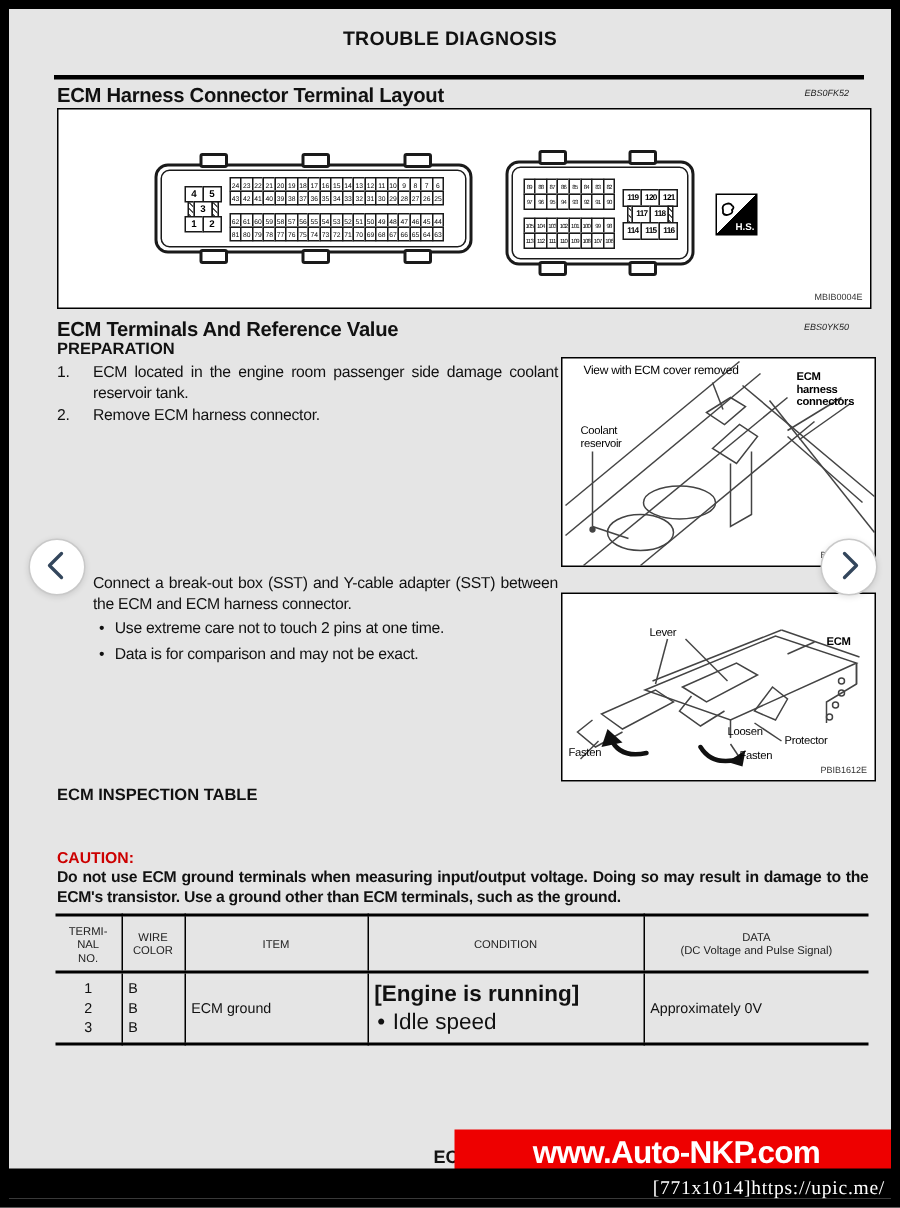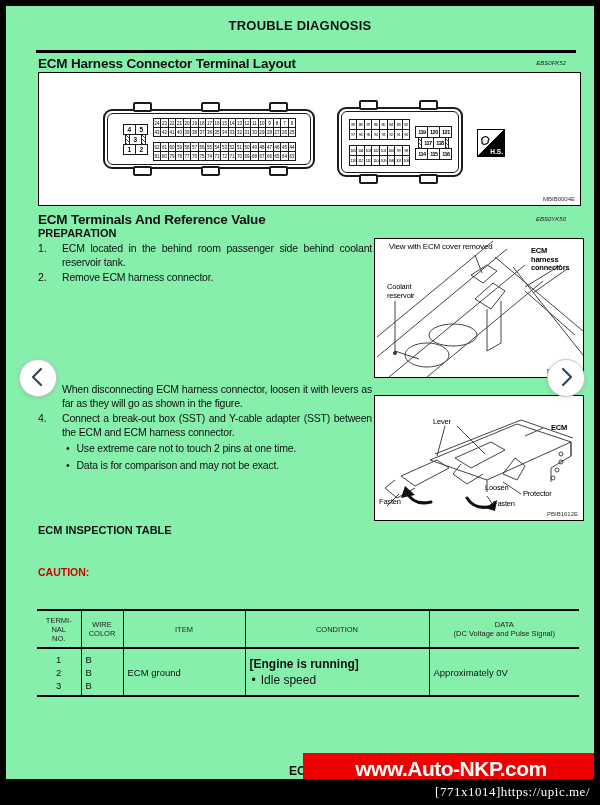--- a/index.html
+++ b/index.html
@@ -1,16 +1,16 @@
 <!DOCTYPE html>
 <html><head>
 <meta charset="utf-8">
 <style>
   html,body{margin:0;padding:0;background:#222;}
-  .page{position:relative;width:600px;height:805px;background:#86efac;border:6px solid #000;box-sizing:border-box;
+  .page{position:relative;width:600px;height:805px;background:#e5e5e5;border:6px solid #000;box-sizing:border-box;
         font-family:"Liberation Sans",sans-serif;color:#111;overflow:hidden;}
   .abs{position:absolute;}
 
   .doc-title{top:12px;left:0;width:588px;text-align:center;font-size:13px;font-weight:bold;letter-spacing:.2px;}
   .top-rule{top:44px;left:30px;width:540px;height:3px;background:#000;}
 
   .sec-head-title{font-size:13.5px;font-weight:bold;letter-spacing:-0.2px;}
   .sec-code{font-size:6px;font-style:italic;color:#222;}
   .sec1-title{top:50px;left:32px;}
   .sec1-code{top:54px;right:28px;}
@@ -78,21 +78,21 @@
   table.spec th,table.spec td{border-left:1px solid #000;border-right:1px solid #000;
              font-weight:normal;vertical-align:middle;padding:2px 4px;box-sizing:border-box;}
   table.spec th:first-child,table.spec td:first-child{border-left:none;}
   table.spec th:last-child,table.spec td:last-child{border-right:none;}
   table.spec thead th{border-bottom:2px solid #000;font-size:7.5px;text-align:center;
              white-space:pre-line;line-height:9px;height:38px;color:#222;}
   .col-term{width:44px;} .col-wire{width:42px;} .col-item{width:122px;} .col-cond{width:184px;} .col-data{width:150px;}
   td.c-term{text-align:center;font-size:9.5px;white-space:pre-line;line-height:13px;height:48px;}
   td.c-wire{font-size:9.5px;white-space:pre-line;line-height:13px;padding-left:8px;}
   td.c-item{font-size:9.5px;padding-left:10px;}
-  td.c-cond{font-size:12px;vertical-align:middle;padding-left:8px;}
+  td.c-cond{font-size:15px;vertical-align:middle;padding-left:8px;}
   .cond-state{font-weight:bold;}
   .cond-bullet{display:flex;margin-top:2px;}
   .cond-bullet::before{content:"\2022";margin:0 5px 0 2px;}
   td.c-data{font-size:9.5px;padding-left:10px;}
 
   
   .page-num{top:758px;left:200px;width:200px;text-align:center;font-size:12px;font-weight:bold;}
   .red-banner{top:747px;left:297px;width:296px;height:32px;display:flex;align-items:center;justify-content:center;}
   .red-banner span{color:#fff;font-size:21px;font-weight:bold;letter-spacing:-0.5px;}
   .black-strip{left:-6px;bottom:-6px;width:600px;height:26px;background:#000;display:flex;
@@ -309,33 +309,29 @@
     <span class="fig-code">MBIB0004E</span>
   </div>
 
   <div class="abs sec2-title sec-head-title">ECM Terminals And Reference Value</div>
   <div class="abs sec2-code sec-code">EBS0YK50</div>
   <div class="abs prep">PREPARATION</div>
 
   <div class="abs steps steps1">
     <div class="step">
       <span class="step-num">1.</span>
-      <span class="step-text">ECM located in the behind room passenger side behind coolant reservoir tank.</span>
+      <span class="step-text">ECM located in the engine room passenger side damage coolant reservoir tank.</span>
     </div>
     <div class="step">
       <span class="step-num">2.</span>
       <span class="step-text">Remove ECM harness connector.</span>
     </div>
   </div>
 
   <div class="abs steps steps2">
-    <div class="step">
-      <span class="step-num">3.</span>
-      <span class="step-text">When disconnecting ECM harness connector, loosen it with levers as far as they will go as shown in the figure.</span>
-    </div>
     <div class="step">
       <span class="step-num">4.</span>
       <span class="step-text">Connect a break-out box (SST) and Y-cable adapter (SST) between the ECM and ECM harness connector.</span>
     </div>
     <div class="bullet">
       <span>Use extreme care not to touch 2 pins at one time.</span>
     </div>
     <div class="bullet">
       <span>Data is for comparison and may not be exact.</span>
     </div>
@@ -411,20 +407,21 @@
     <span class="fig-label" style="left:176px;top:28px;font-weight:bold;">ECM</span>
     <span class="fig-label" style="left:62px;top:88px;padding-left:48px;">Loosen</span>
     <span class="fig-label" style="left:4px;top:102px;">Fasten</span>
     <span class="fig-label" style="left:118px;top:104px;">Fasten</span>
     <span class="fig-label" style="left:148px;top:94px;">Protector</span>
     <span class="fig-code">PBIB1612E</span>
   </div>
 
   <div class="abs insp-title">ECM INSPECTION TABLE</div>
   <div class="abs caution-label" style="color:#cc0000">CAUTION:</div>
+  <div class="abs caution-text">Do not use ECM ground terminals when measuring input/output voltage. Doing so may result in damage to the ECM's transistor. Use a ground other than ECM terminals, such as the ground.</div>
 
   <table class="spec">
     <colgroup>
         <col class="col-term">
         <col class="col-wire">
         <col class="col-item">
         <col class="col-cond">
         <col class="col-data">
       </colgroup>
     <thead>

